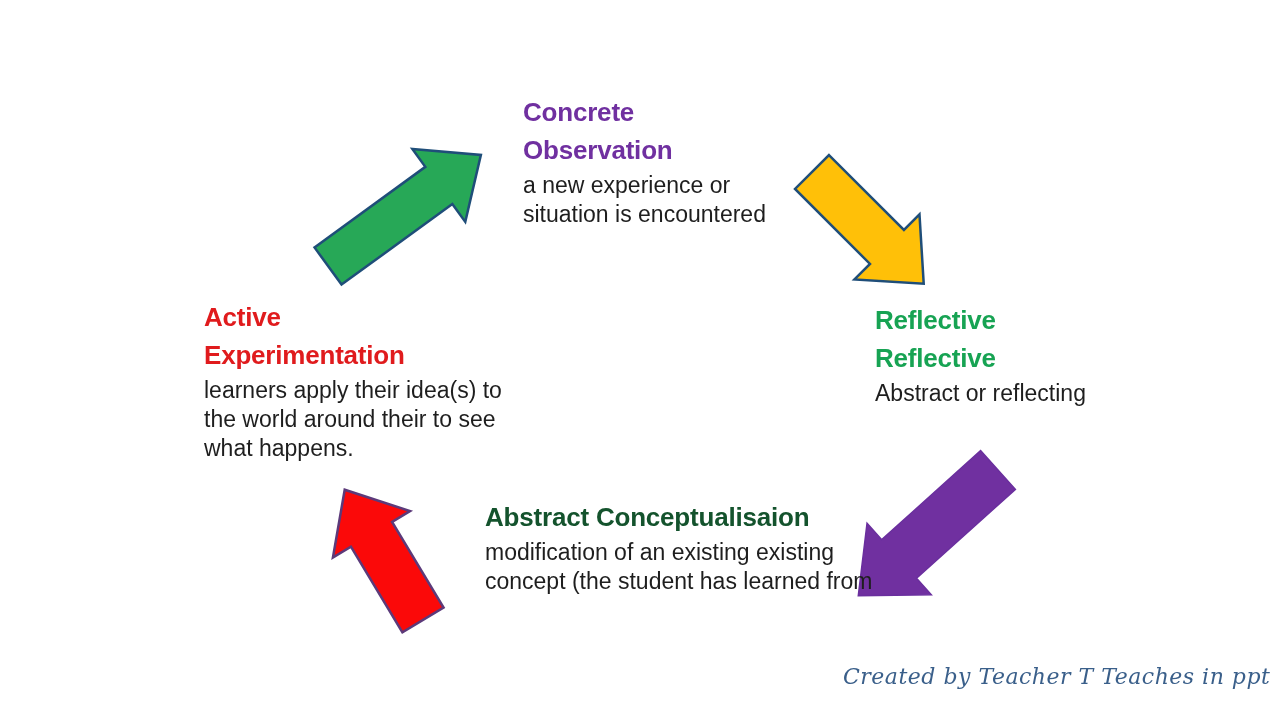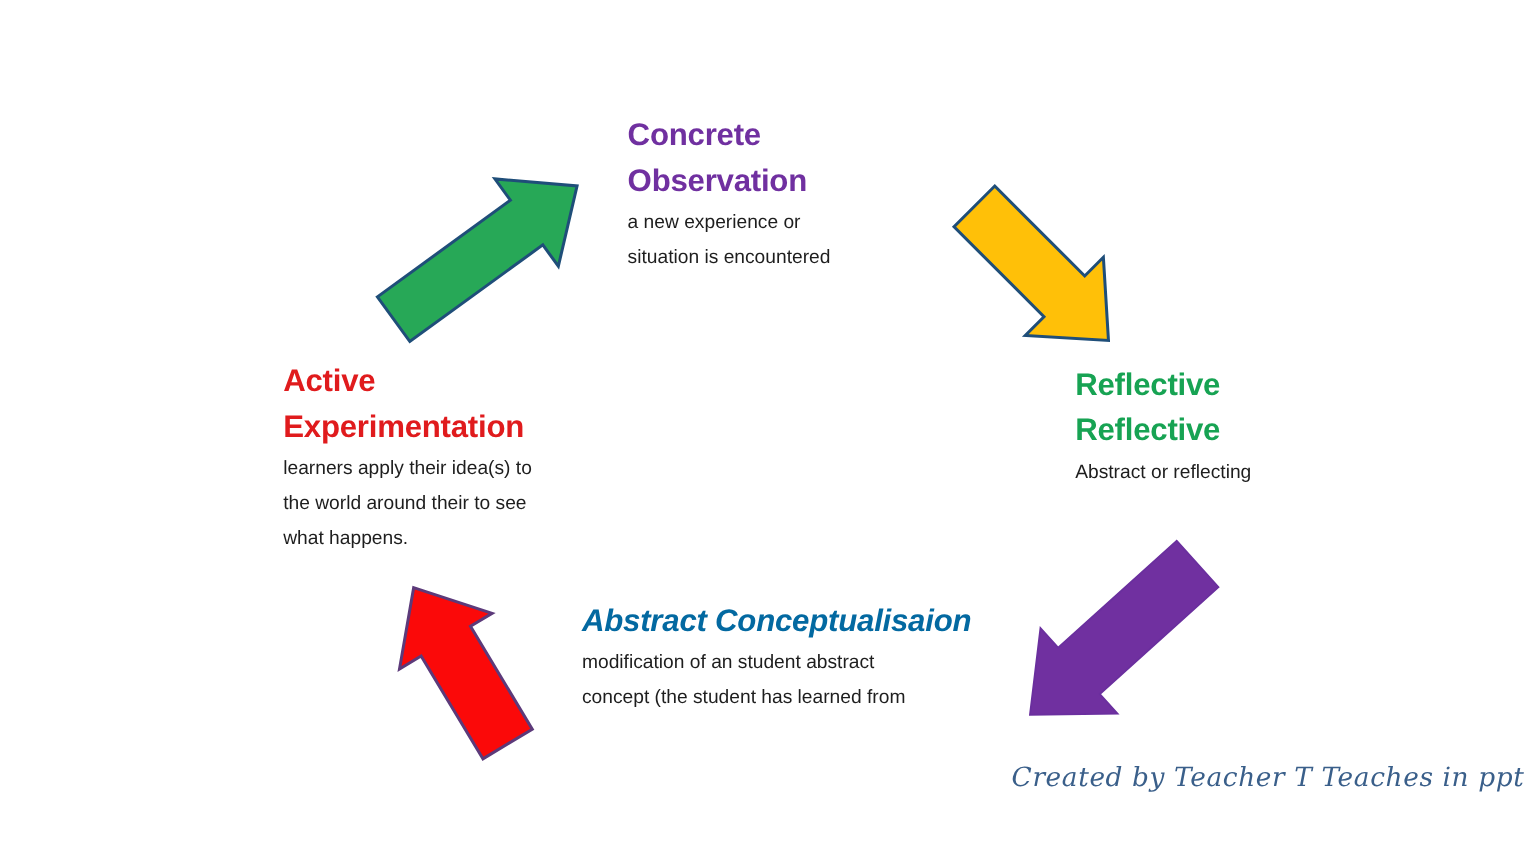--- a/index.html
+++ b/index.html
@@ -27,30 +27,30 @@
     font-size: 26px;
     font-weight: bold;
     line-height: 38px;
     letter-spacing: -0.2px;
   }
   .stage-desc {
     margin-top: 2px;
     color: #1e1e1e;
   }
   .stage-desc div {
-    font-size: 16px;
+    font-size: 23px;
     line-height: 29px;
   }
   #stage-concrete   { left: 523px; top:  93px; }
-  #stage-reflective { left: 875px; top: 301px; margin-left: 21px; }
-  #stage-active     { left: 236px; top: 298px; }
+  #stage-reflective { left: 875px; top: 301px; }
+  #stage-active     { left: 204px; top: 298px; }
   #stage-abstract   { left: 485px; top: 498px; }
   .credit {
     position: absolute;
-    left: 843px; top: 636px;
+    left: 843px; top: 664px;
     width: 370px;
     font-family: "DejaVu Serif", serif;
     font-style: italic;
     font-size: 22px;
     letter-spacing: 0.5px;
     text-align: left;
     white-space: nowrap;
   }
 </style>
 </head>
@@ -88,25 +88,25 @@
     <div class="stage-title" style="color: rgb(23, 163, 83);">
       <div>Reflective</div>
       <div>Reflective</div>
     </div>
     <div class="stage-desc">
       <div>Abstract or reflecting</div>
     </div>
   </div>
 
   <div class="stage" id="stage-abstract">
-    <div class="stage-title" style="color: #0369a1; font-style: italic;">
+    <div class="stage-title" style="color: #14532d;">
       <div>Abstract Conceptualisaion</div>
     </div>
     <div class="stage-desc">
-      <div>modification of an student abstract</div>
+      <div>modification of an existing existing</div>
       <div>concept (the student has learned from</div>
     </div>
   </div>
 
   <div class="stage" id="stage-active">
     <div class="stage-title" style="color: rgb(224, 27, 29);">
       <div>Active</div>
       <div>Experimentation</div>
     </div>
     <div class="stage-desc">

